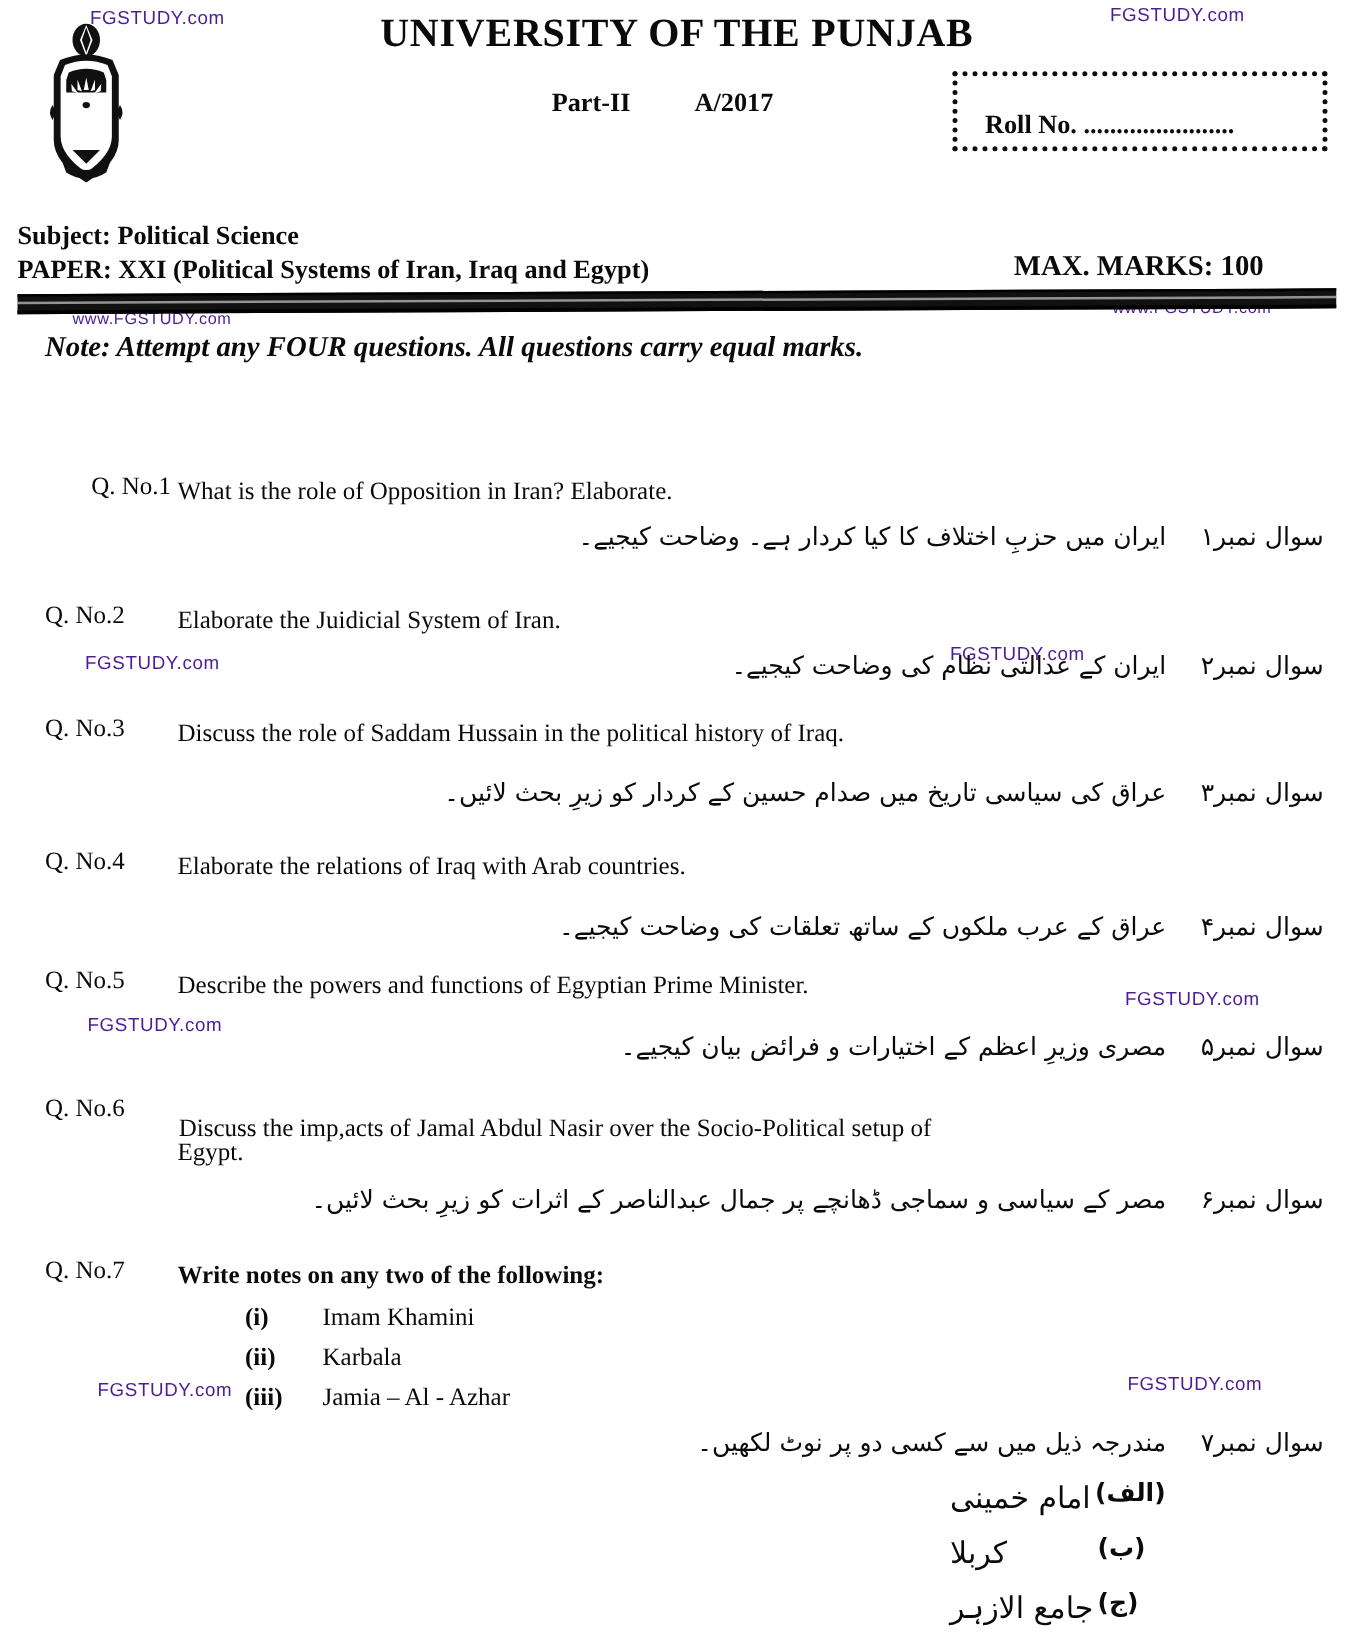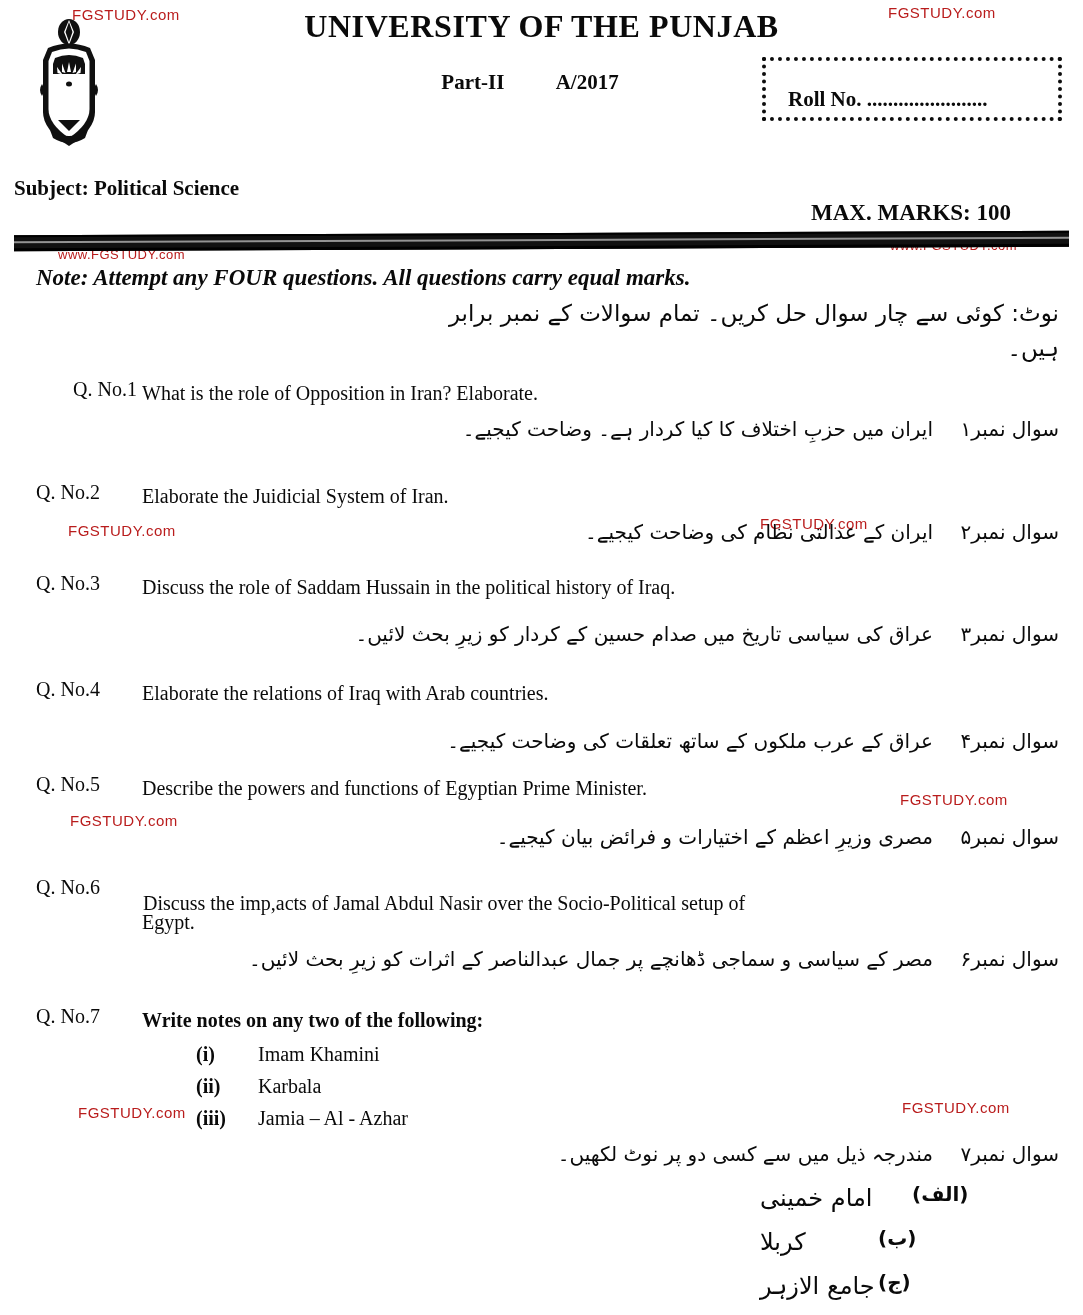--- a/index.html
+++ b/index.html
@@ -14,21 +14,21 @@
     background: #ffffff;
     overflow: hidden;
     font-family: "Liberation Serif", serif;
     color: #0a0a0a;
   }
 
   
   .wm {
     position: absolute;
     font-family: "Liberation Sans", sans-serif;
-    color: #b91c1c;
+    color: #4c1d95;
     letter-spacing: 0.5px;
     white-space: nowrap;
     pointer-events: none;
     user-select: none;
   }
 
   
   .crest {
     position: absolute;
     left: 28px;
@@ -279,26 +279,26 @@
     <span class="gap"></span>
     <span>A/2017</span>
   </div>
 
 
   <div class="rollbox">
     <div class="rollbox-label">Roll No. .......................</div>
   </div>
 
   <div class="subject-line">Subject: Political Science</div>
+  <div class="paper-line">PAPER: XXI (Political Systems of Iran, Iraq and Egypt)</div>
   <div class="marks-line">MAX. MARKS: 100</div>
 
   <div class="rule"></div>
 
   <div class="note-en">Note: Attempt any FOUR  questions. All questions carry equal marks.</div>
-  <div class="note-ur">نوٹ: کوئی سے چار سوال حل کریں۔ تمام سوالات کے نمبر برابر ہیں۔</div>
 
   <div id="questions-layer">
       <div class="q-label" style="left: 36px; top: 378px; margin-left: 37px;">Q. No.1</div>
       <div class="q-text" style="left: 142px; top: 378px;">What is the role of Opposition in Iran? Elaborate.</div>
       <div class="ur-line" style="right: 24px; top: 415px;"><span class="ur-label">سوال نمبر۱</span><span class="ur-body">ایران میں حزبِ اختلاف کا کیا کردار ہے۔ وضاحت کیجیے۔</span></div>
       <div class="q-label" style="left: 36px; top: 481px;">Q. No.2</div>
       <div class="q-text" style="left: 142px; top: 481px;">Elaborate the Juidicial System of Iran.</div>
       <div class="ur-line" style="right: 24px; top: 518px;"><span class="ur-label">سوال نمبر۲</span><span class="ur-body">ایران کے عدالتی نظام کی وضاحت کیجیے۔</span></div>
       <div class="q-label" style="left: 36px; top: 572px;">Q. No.3</div>
       <div class="q-text" style="left: 142px; top: 572px;">Discuss the role of Saddam Hussain in the political history of Iraq.</div>
@@ -311,21 +311,21 @@
       <div class="ur-line" style="right: 24px; top: 823px;"><span class="ur-label">سوال نمبر۵</span><span class="ur-body">مصری وزیرِ اعظم کے اختیارات و فرائض بیان کیجیے۔</span></div>
       <div class="q-label" style="left: 36px; top: 876px;">Q. No.6</div>
       <div class="q-text" style="left: 143px; top: 876px; width: 800px; margin-top: 12px;">Discuss the imp,acts of Jamal Abdul Nasir over the Socio-Political setup of</div>
       <div class="q-text" style="left: 142px; top: 907px;">Egypt.</div>
       <div class="ur-line" style="right: 24px; top: 945px;"><span class="ur-label">سوال نمبر۶</span><span class="ur-body">مصر کے سیاسی و سماجی ڈھانچے پر جمال عبدالناصر کے اثرات کو زیرِ بحث لائیں۔</span></div>
       <div class="q-label" style="left: 36px; top: 1005px;">Q. No.7</div>
       <div class="q-text bold" style="left: 142px; top: 1005px;">Write notes on any two of the following:</div>
       <div class="ur-line" style="right: 24px; top: 1140px;"><span class="ur-label">سوال نمبر۷</span><span class="ur-body">مندرجہ ذیل میں سے کسی دو پر نوٹ لکھیں۔</span></div>
       <div class="sub-item-num" style="left: 196px; top: 1043px;">(i)</div>
       <div class="sub-item-txt" style="left: 258px; top: 1043px;">Imam Khamini</div>
-      <div class="ur-sub-num" style="left: 912px; top: 1182px;">(الف)</div>
+      <div class="ur-sub-num" style="left: 876px; top: 1182px;">(الف)</div>
       <div class="ur-sub-txt" style="left: 760px; top: 1184px;">امام خمینی</div>
       <div class="sub-item-num" style="left: 196px; top: 1075px;">(ii)</div>
       <div class="sub-item-txt" style="left: 258px; top: 1075px;">Karbala</div>
       <div class="ur-sub-num" style="left: 878px; top: 1226px;">(ب)</div>
       <div class="ur-sub-txt" style="left: 760px; top: 1228px;">کربلا</div>
       <div class="sub-item-num" style="left: 196px; top: 1107px;">(iii)</div>
       <div class="sub-item-txt" style="left: 258px; top: 1107px;">Jamia – Al - Azhar</div>
       <div class="ur-sub-num" style="left: 878px; top: 1270px;">(ج)</div>
       <div class="ur-sub-txt" style="left: 760px; top: 1272px;">جامع الازہر</div>
     </div>

